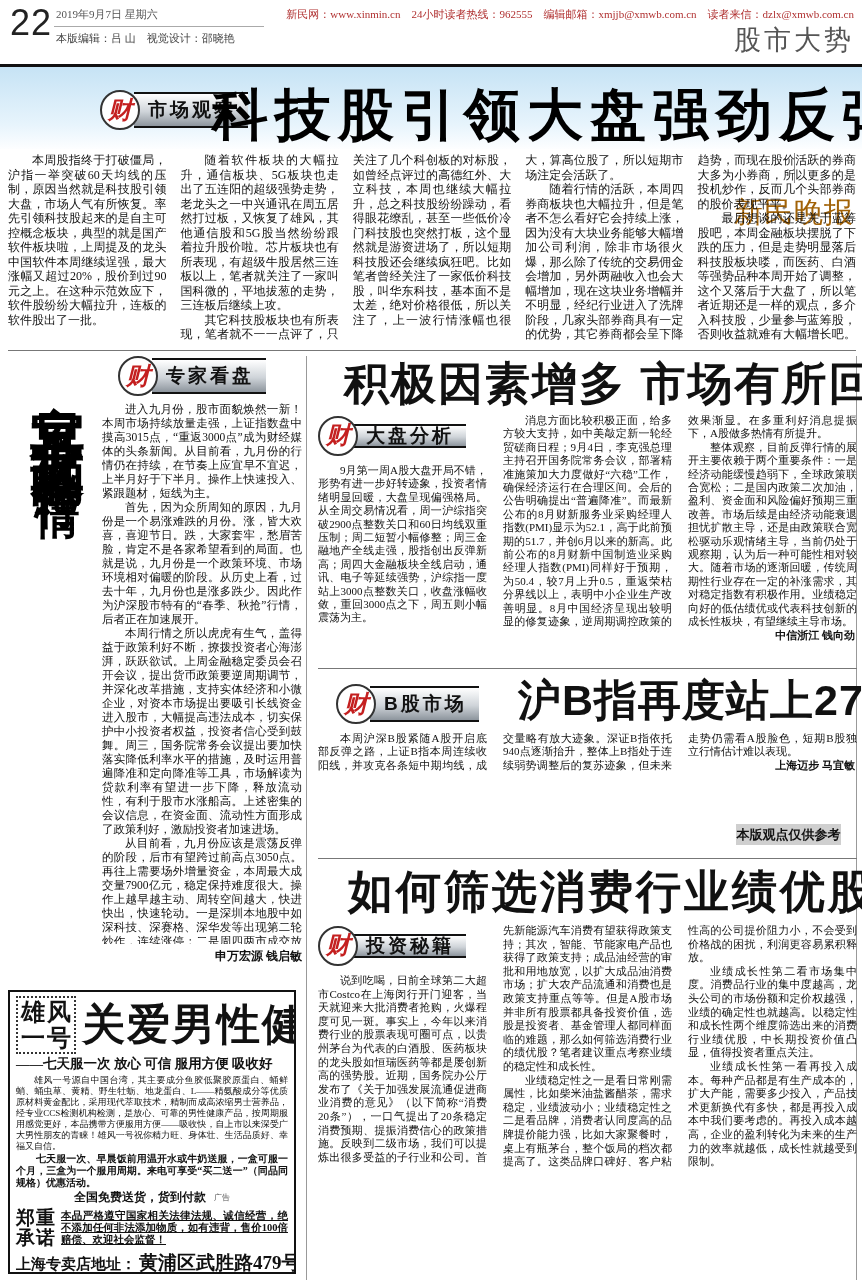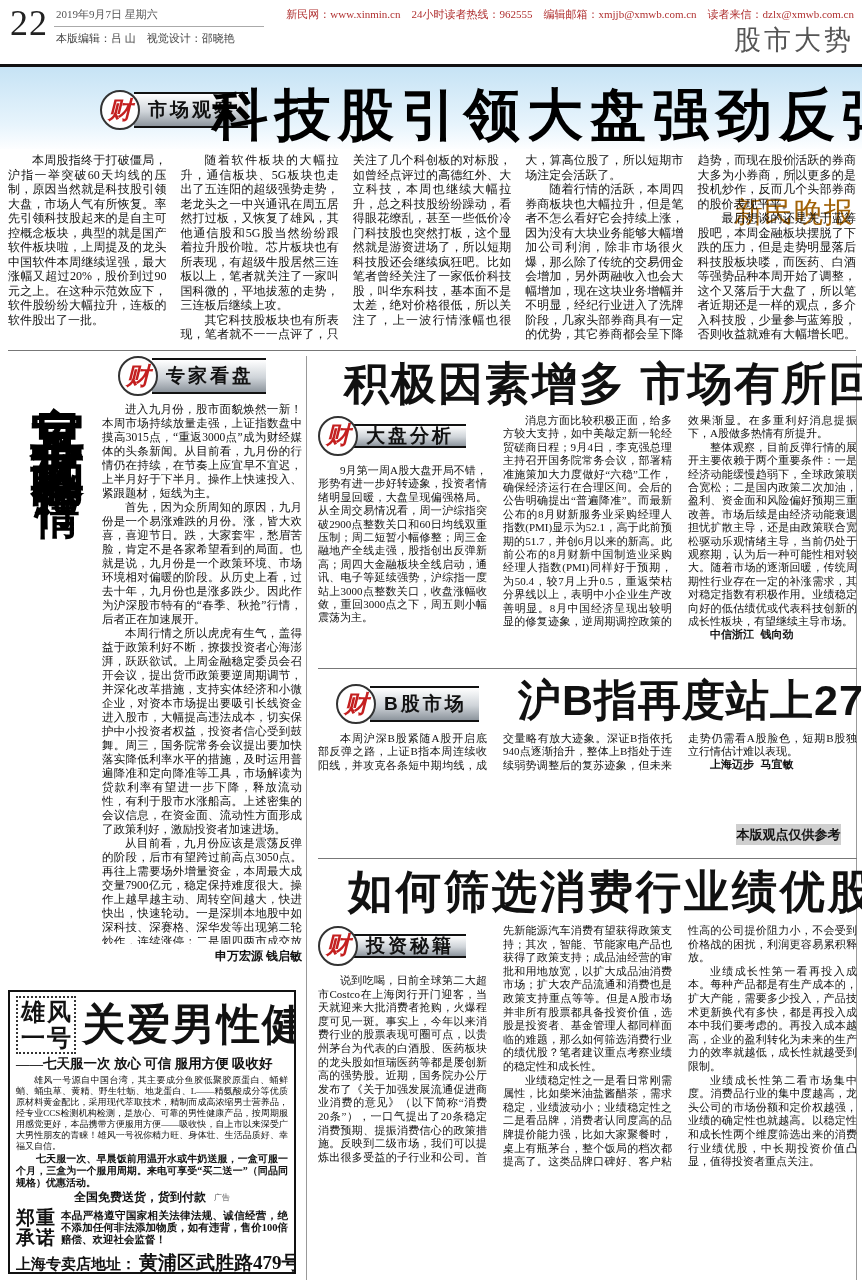--- a/index.html
+++ b/index.html
@@ -1,21 +1,21 @@
 <!DOCTYPE html>
 <html><head>
 <meta charset="utf-8">
 <style>
   html,body{margin:0;padding:0;background:#e8e8e8;}
   .page{position:relative;width:862px;height:1280px;background:#ffffff;margin:0 auto;overflow:hidden;
         font-family:"Liberation Serif","DejaVu Serif",serif;color:#111;}
 
   
   .page-num{position:absolute;left:10px;top:2px;font-size:36px;font-weight:400;letter-spacing:1px;
-            font-family:Liberation Serif, serif;color:#222;}
+            font-family:Liberation Sans, sans-serif;color:#222;}
   .date-line{position:absolute;left:56px;top:7px;font-size:11px;color:#555;}
   .hdr-rule-sm{position:absolute;left:54px;top:26px;width:210px;height:1px;background:#aaa;}
   .editors{position:absolute;left:56px;top:31px;font-size:11px;color:#444;}
   .contact{position:absolute;right:8px;top:7px;font-size:11px;color:#b03030;}
   .section-row{position:absolute;right:8px;top:22px;display:flex;align-items:center;gap:10px;flex-direction:column;}
   .sec-name{font-size:27px;color:#555;font-family:"Liberation Sans","DejaVu Sans",sans-serif;letter-spacing:3px;}
   .sec-slash{font-size:24px;color:#999;font-style:italic;}
   .sec-brand{font-size:28px;font-weight:900;color:#9e1f1f;font-family:"Liberation Sans","DejaVu Sans",sans-serif;letter-spacing:2px;}
   .sec-vr{width:1px;height:30px;background:#888;align-self:center;}
   .sec-masthead{font-size:29px;font-weight:400;color:#a16207;letter-spacing:1px;}
@@ -33,21 +33,21 @@
 
   
   .blue-band{position:absolute;left:0;top:67px;width:862px;height:82px;
              background:linear-gradient(180deg,#c6e3f5 0%,#e7f4fc 70%,#fdfeff 100%);}
   .mw-badge{position:absolute;left:100px;top:90px;}
   .main-title{position:absolute;left:212px;top:78px;font-size:56px;font-weight:900;letter-spacing:7px;
               font-family:"Liberation Sans","DejaVu Sans",sans-serif;color:#000;white-space:nowrap;}
   .mw-text{position:absolute;left:8px;top:153px;width:848px;height:194px;overflow:hidden;
            column-count:5;column-gap:14px;font-size:12px;line-height:14.5px;text-align:justify;}
   .mw-text p,.art p{margin:0;text-indent:2em;}
-  .byline-inline{margin:0;font-weight:bold;padding-right:12px;font-family:Liberation Mono, monospace;}
+  .byline-inline{margin:0;text-align:right;font-weight:bold;padding-right:2px;}
 
   .hr{position:absolute;height:1px;background:#777;}
   .vr{position:absolute;width:1px;background:#999;}
 
   
   .vt{position:absolute;left:16px;top:360px;height:625px;writing-mode:vertical-rl;text-orientation:upright;
       font-weight:900;letter-spacing:10px;line-height:82px;color:#000;}
   .vt-main{font-size:55px;}
   .vt-small{font-size:44px;letter-spacing:8px;}
   .vt-quoted::before{content:"『";}
@@ -88,21 +88,21 @@
   .ad-headline{font-size:43px;font-weight:900;letter-spacing:2px;white-space:nowrap;
                font-family:"Liberation Sans","DejaVu Sans",sans-serif;}
   .ad-subline{font-size:13.5px;font-weight:900;margin-top:1px;white-space:nowrap;}
   .ad-body{font-size:9px;line-height:11px;text-align:justify;margin-top:2px;text-indent:2em;}
   .ad-usage{font-size:10px;line-height:12px;font-weight:bold;text-align:justify;margin-top:1px;text-indent:2em;}
   .ad-deliv-row{display:flex;align-items:center;justify-content:center;gap:8px;}
   .ad-delivery{font-size:12px;font-weight:900;text-align:center;}
   .ad-note{font-size:8px;color:#555;}
   .ad-promise{display:flex;gap:5px;margin-top:2px;align-items:center;}
   .ad-promise-label{display:grid;grid-template-columns:20px 20px;font-size:19px;font-weight:900;line-height:20px;flex:0 0 auto;}
-  .ad-promise-text{font-size:10.5px;font-weight:bold;line-height:12px;text-align:justify;}
+  .ad-promise-text{font-size:10.5px;font-weight:bold;line-height:12px;text-align:justify;text-decoration:underline;}
   .ad-addr{display:flex;align-items:baseline;gap:3px;margin-top:2px;white-space:nowrap;}
   .ad-addr-label{font-size:15px;font-weight:900;}
   .ad-addr-val{font-size:19px;font-weight:900;}
 </style>
 </head>
 <body>
 
 <div class="page">
 
   <div class="page-num">22</div>
@@ -190,22 +190,22 @@
 
   <div class="cs-title">如何筛选消费行业绩优股</div>
   <div class="cs-text art">
     <div class="badge flow-badge">
       <span class="badge-circle">财</span>
       <span class="badge-label">投资秘籍</span>
     </div>
     <div>
         <p>说到吃喝，日前全球第二大超市Costco在上海闵行开门迎客，当天就迎来大批消费者抢购，火爆程度可见一斑。事实上，今年以来消费行业的股票表现可圈可点，以贵州茅台为代表的白酒股、医药板块的龙头股如恒瑞医药等都是屡创新高的强势股。近期，国务院办公厅发布了《关于加强发展流通促进商业消费的意见》（以下简称“消费20条”），一口气提出了20条稳定消费预期、提振消费信心的政策措施。反映到二级市场，我们可以提炼出很多受益的子行业和公司。首先新能源汽车消费有望获得政策支持；其次，智能、节能家电产品也获得了政策支持；成品油经营的审批和用地放宽，以扩大成品油消费市场；扩大农产品流通和消费也是政策支持重点等等。但是A股市场并非所有股票都具备投资价值，选股是投资者、基金管理人都同样面临的难题，那么如何筛选消费行业的绩优股？笔者建议重点考察业绩的稳定性和成长性。</p>
         <p>业绩稳定性之一是看日常刚需属性，比如柴米油盐酱醋茶，需求稳定，业绩波动小；业绩稳定性之二是看品牌，消费者认同度高的品牌提价能力强，比如大家聚餐时，桌上有瓶茅台，整个饭局的档次都提高了。这类品牌口碑好、客户粘性高的公司提价阻力小，不会受到价格战的困扰，利润更容易累积释放。</p>
+        <p>业绩成长性第二看市场集中度。消费品行业的集中度越高，龙头公司的市场份额和定价权越强，业绩的确定性也就越高。以稳定性和成长性两个维度筛选出来的消费行业绩优股，中长期投资价值凸显，值得投资者重点关注。</p>
         <p>业绩成长性第一看再投入成本。每种产品都是有生产成本的，扩大产能，需要多少投入，产品技术更新换代有多快，都是再投入成本中我们要考虑的。再投入成本越高，企业的盈利转化为未来的生产力的效率就越低，成长性就越受到限制。</p>
-        <p>业绩成长性第二看市场集中度。消费品行业的集中度越高，龙头公司的市场份额和定价权越强，业绩的确定性也就越高。以稳定性和成长性两个维度筛选出来的消费行业绩优股，中长期投资价值凸显，值得投资者重点关注。</p>
       </div>
   </div>
 
   <div class="ad">
     <div class="ad-top">
       <div class="ad-brand">
           <span>雄</span>
           <span>风</span>
           <span>一</span>
           <span>号</span>

